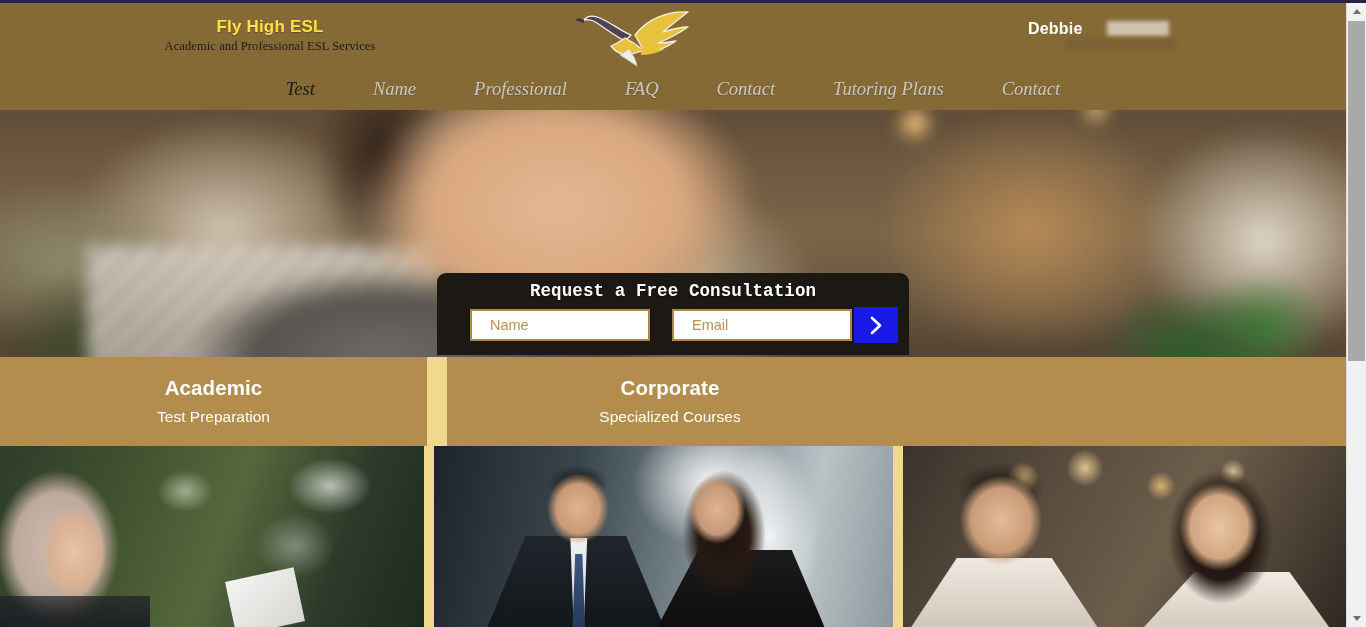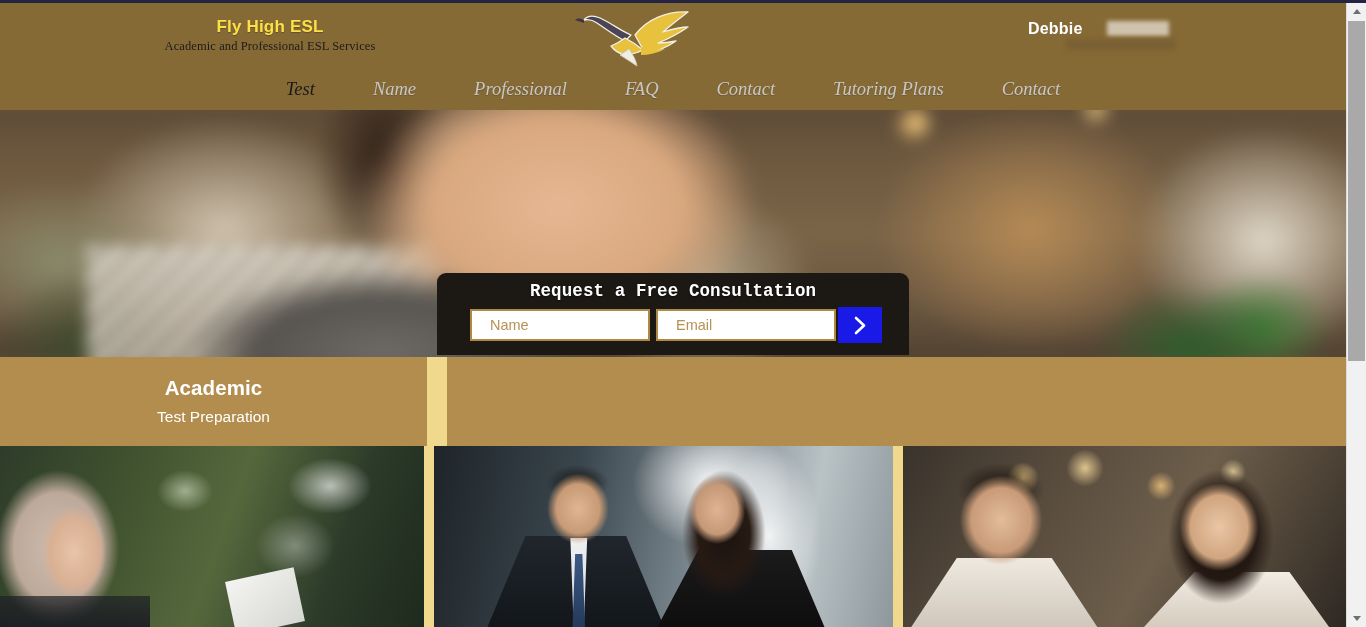--- a/index.html
+++ b/index.html
@@ -261,21 +261,21 @@
     background: #ffffff;
     font-family: "Liberation Sans", sans-serif;
     font-size: 14.5px;
     color: #9a7a42;
     padding: 0 0 0 18px;
     outline: none;
     border-radius: 0;
   }
   .consult-input::placeholder { color: #b79255; opacity: 1; }
   #name-input  { width: 180px; margin-right: 6px; }
-  #email-input { width: 180px; margin-right: 2px; }
+  #email-input { width: 180px; margin-right: 2px; margin-left: 16px; }
   .consult-submit {
     width: 44px;
     height: 36px;
     background: #1a1ae8;
     border: none;
     cursor: pointer;
     display: flex;
     align-items: center;
     justify-content: center;
   }
@@ -550,20 +550,24 @@
       </div>
     </section>
 
     <section class="cards">
       <div class="card card-1">
         <div class="card-title">Academic</div>
         <div class="card-sub">Test Preparation</div>
       </div>
       <div class="card-divider"></div>
       <div class="card-divider"></div>
+      <div class="card card-3">
+        <div class="card-title">Corporate</div>
+        <div class="card-sub">Specialized Courses</div>
+      </div>
     </section>
 
     <section class="photos">
       <div class="photo photo-1">
         <div class="p1"></div>
         <div class="p1-hijab"></div>
         <div class="p1-face"></div>
         <div class="p1-body"></div>
         <div class="p1-paper"></div>
       </div>

